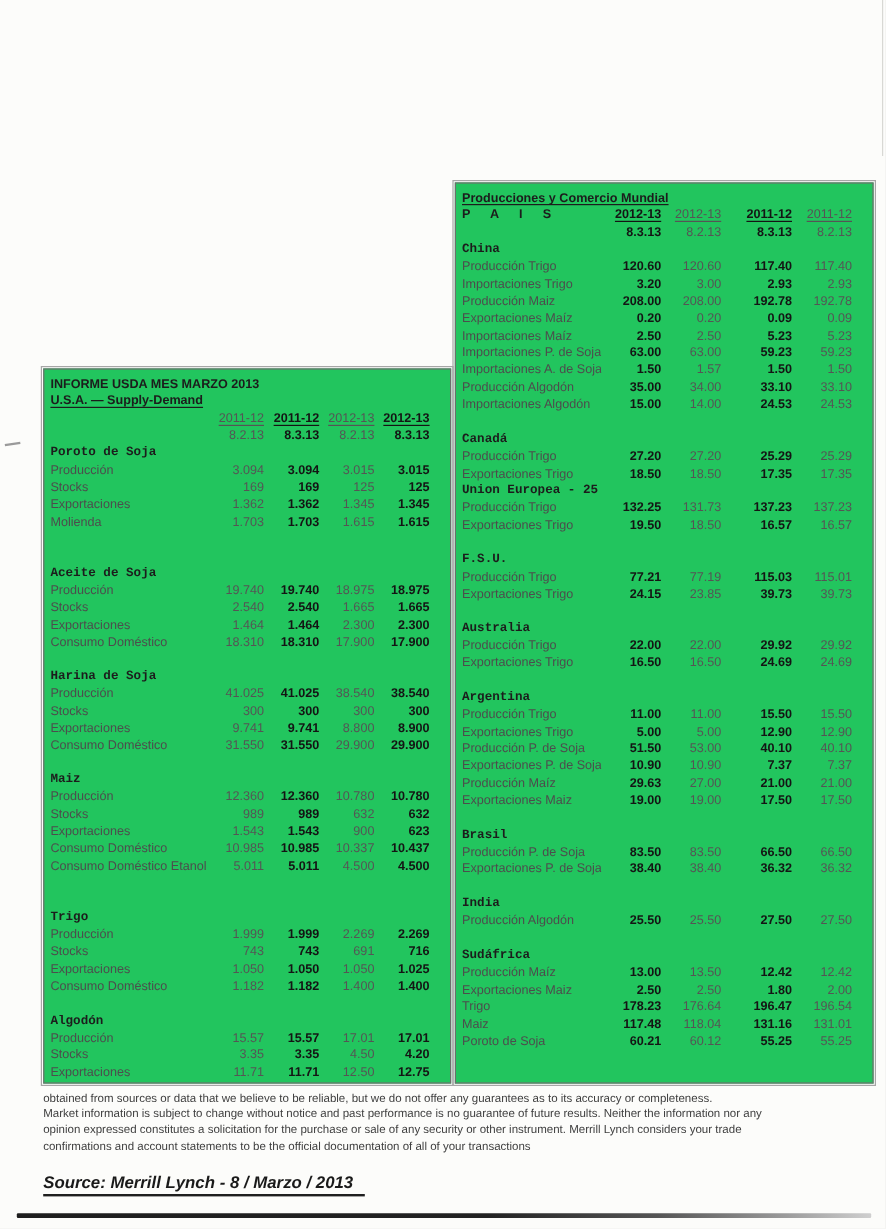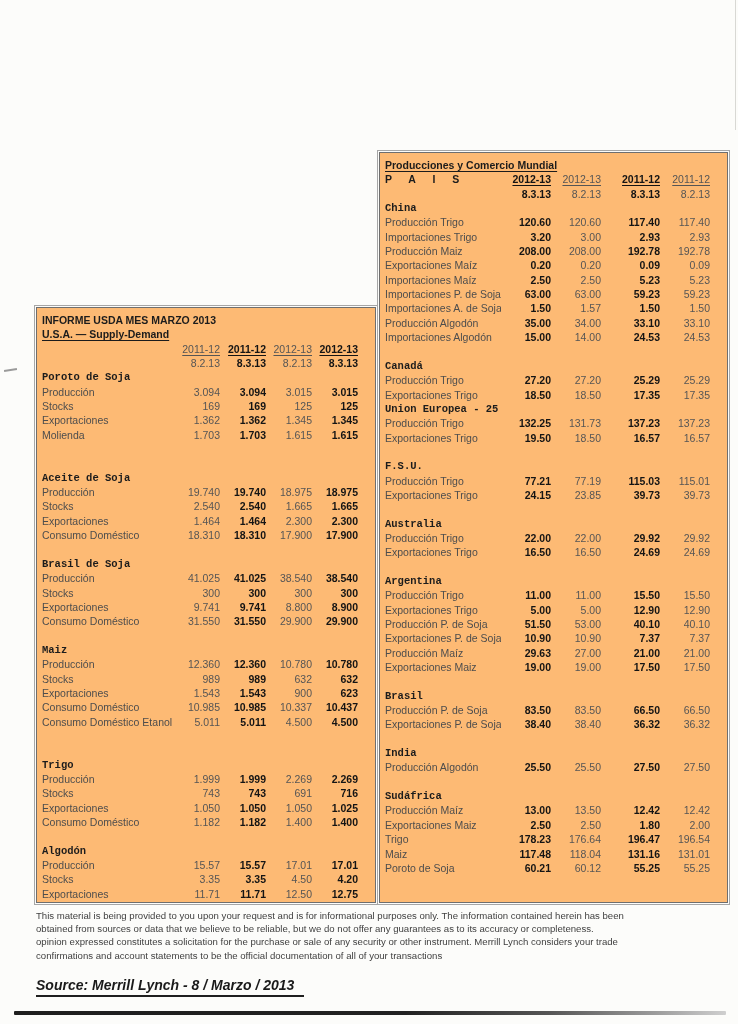--- a/index.html
+++ b/index.html
@@ -11,21 +11,21 @@
     overflow:hidden;
     font-family:"Liberation Sans", sans-serif;
     color:#333;
   }
   
   .tbl{
     position:absolute;
     border:1px solid #6e6e6e;
     outline:1px solid #a6a6a6;
     outline-offset:1px;
-    background:#fdba74;
+    background:#22c55e;
     box-sizing:border-box;
     font-size:10.5px;
   }
   .tbl-left{left:36px;top:307px;width:340px;height:596px;padding:5px 17px 0 5px;}
   .tbl-right{left:379px;top:152px;width:349px;height:751px;padding:5px 17px 0 5px;}
   .trow{
     display:flex;
     height:14.35px;line-height:14.35px;
     white-space:nowrap;
     align-items:baseline;
@@ -143,21 +143,21 @@
         <span class="v c2">2.300</span>
         <span class="v c3 b">2.300</span>
       </div>
       <div class="trow">
         <span class="lbl">Consumo Doméstico</span>
         <span class="v c0">18.310</span>
         <span class="v c1 b">18.310</span>
         <span class="v c2">17.900</span>
         <span class="v c3 b">17.900</span>
       </div>
-      <div class="trow sec" style="margin-top:14.35px">Brasil de Soja</div>
+      <div class="trow sec" style="margin-top:14.35px">Harina de Soja</div>
       <div class="trow">
         <span class="lbl">Producción</span>
         <span class="v c0">41.025</span>
         <span class="v c1 b">41.025</span>
         <span class="v c2">38.540</span>
         <span class="v c3 b">38.540</span>
       </div>
       <div class="trow">
         <span class="lbl">Stocks</span>
         <span class="v c0">300</span>
@@ -508,22 +508,22 @@
       <div class="trow">
         <span class="lbl">Poroto de Soja</span>
         <span class="v c0 b">60.21</span>
         <span class="v c1">60.12</span>
         <span class="v c2 b">55.25</span>
         <span class="v c3">55.25</span>
       </div>
     </div>
 
   <div class="disclaimer">
-    <div>This material is being provided to you upon your request and is for informational purposes only. The information contained herein has been</div>
     <div>obtained from sources or data that we believe to be reliable, but we do not offer any guarantees as to its accuracy or completeness.</div>
+    <div>Market information is subject to change without notice and past performance is no guarantee of future results. Neither the information nor any</div>
     <div>opinion expressed constitutes a solicitation for the purchase or sale of any security or other instrument. Merrill Lynch considers your trade</div>
     <div>confirmations and account statements to be the official documentation of all of your transactions</div>
   </div>
 
   <div class="source-line">Source: Merrill Lynch - 8 / Marzo / 2013</div>
 
   <div class="scan-bar"></div>
 
 </div>
 

